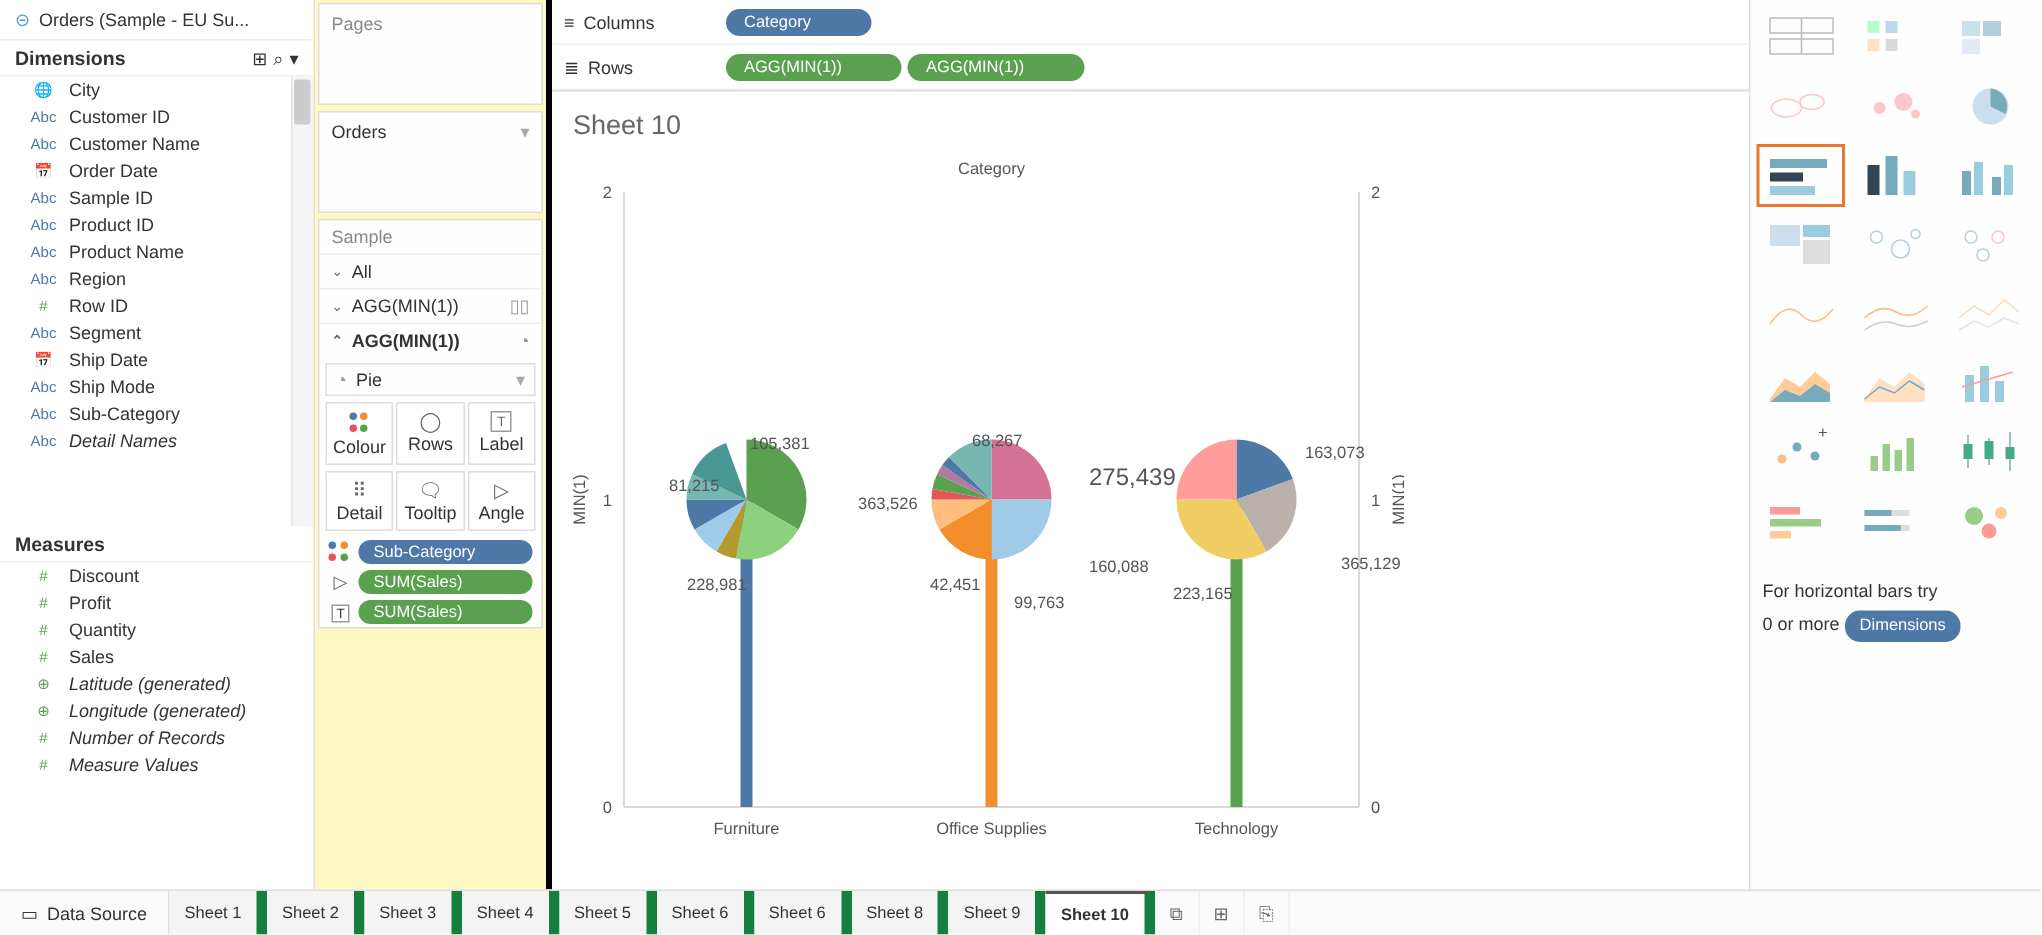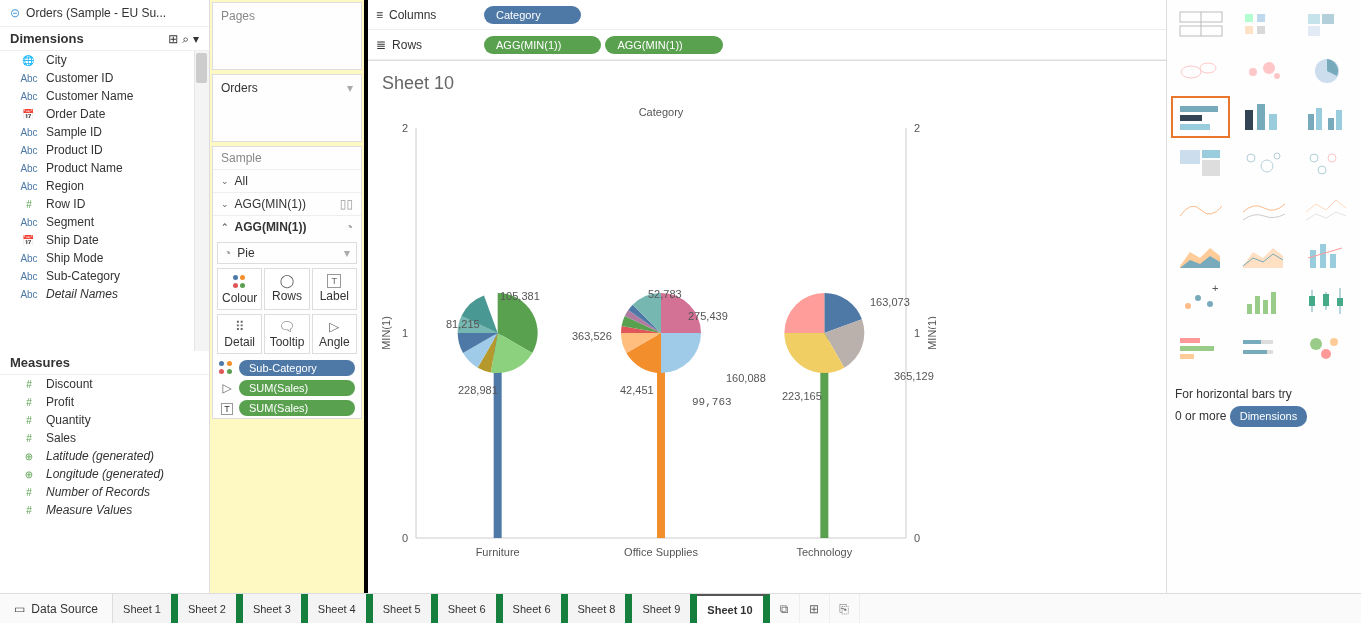--- a/index.html
+++ b/index.html
@@ -541,20 +541,20 @@
     <div class="bb-ico">⧉</div>
     <div class="bb-ico">⊞</div>
     <div class="bb-ico">⎘</div>
   </div>
 </div>
 
 <div style="position: absolute; left: 500px; top: 290px; font-size: 11px; color: rgb(85, 85, 85); white-space: nowrap;">105,381</div>
 <div style="position: absolute; left: 446px; top: 318px; font-size: 11px; color: rgb(85, 85, 85); white-space: nowrap;">81,215</div>
 <div style="position: absolute; left: 572px; top: 330px; font-size: 11px; color: rgb(85, 85, 85); white-space: nowrap;">363,526</div>
 <div style="position: absolute; left: 458px; top: 384px; font-size: 11px; color: rgb(85, 85, 85); white-space: nowrap;">228,981</div>
-<div style="position: absolute; left: 648px; top: 288px; font-size: 11px; color: rgb(85, 85, 85); white-space: nowrap;">52,783</div>
-<div style="position: absolute; left: 688px; top: 310px; font-size: 11px; color: rgb(85, 85, 85); white-space: nowrap;">275,439</div>
+<div style="position: absolute; left: 648px; top: 288px; font-size: 11px; color: rgb(85, 85, 85); white-space: nowrap;">68,267</div>
+<div style="position: absolute; left: 726px; top: 310px; font-size: 16px; color: rgb(85, 85, 85); white-space: nowrap;">275,439</div>
 <div style="position: absolute; left: 620px; top: 384px; font-size: 11px; color: rgb(85, 85, 85); white-space: nowrap;">42,451</div>
-<div style="position: absolute; left: 692px; top: 396px; font-size: 11px; color: rgb(85, 85, 85); white-space: nowrap; font-family: Liberation Mono, monospace;">99,763</div>
+<div style="position: absolute; left: 676px; top: 396px; font-size: 11px; color: rgb(85, 85, 85); white-space: nowrap;">99,763</div>
 <div style="position: absolute; left: 726px; top: 372px; font-size: 11px; color: rgb(85, 85, 85); white-space: nowrap;">160,088</div>
 <div style="position: absolute; left: 870px; top: 296px; font-size: 11px; color: rgb(85, 85, 85); white-space: nowrap;">163,073</div>
 <div style="position: absolute; left: 894px; top: 370px; font-size: 11px; color: rgb(85, 85, 85); white-space: nowrap;">365,129</div>
 <div style="position: absolute; left: 782px; top: 390px; font-size: 11px; color: rgb(85, 85, 85); white-space: nowrap;">223,165</div>
 
 </body></html>

